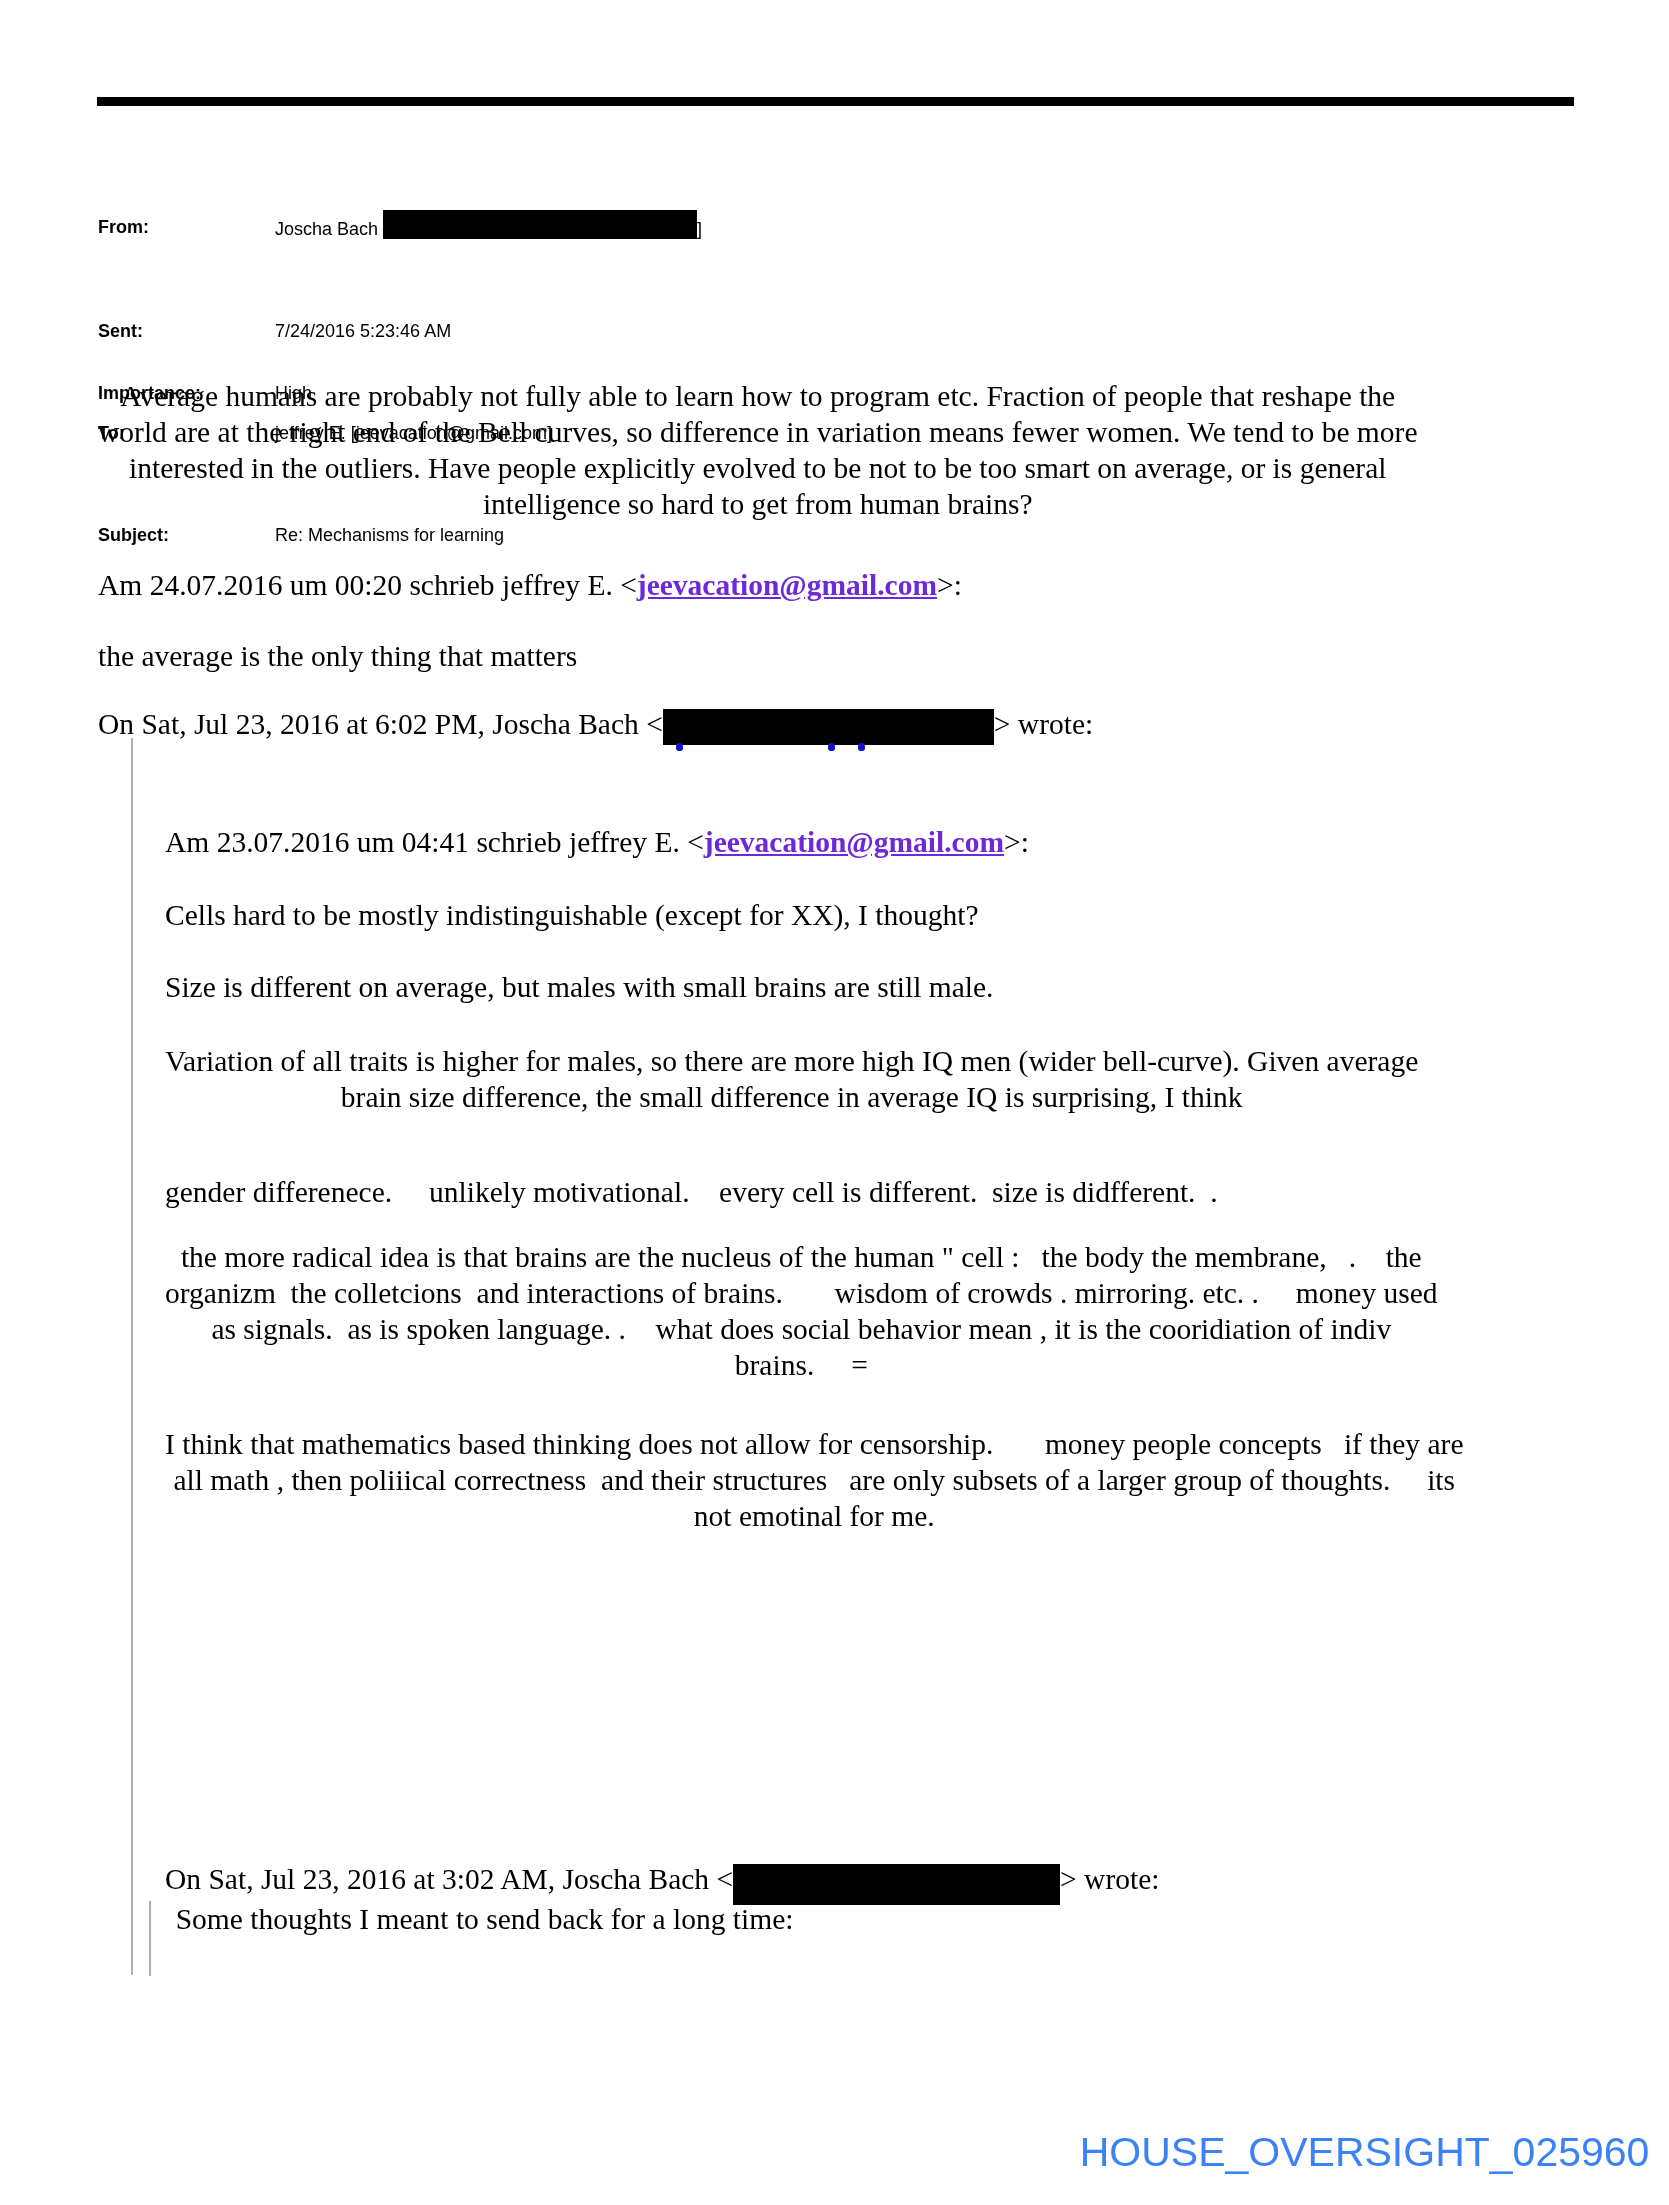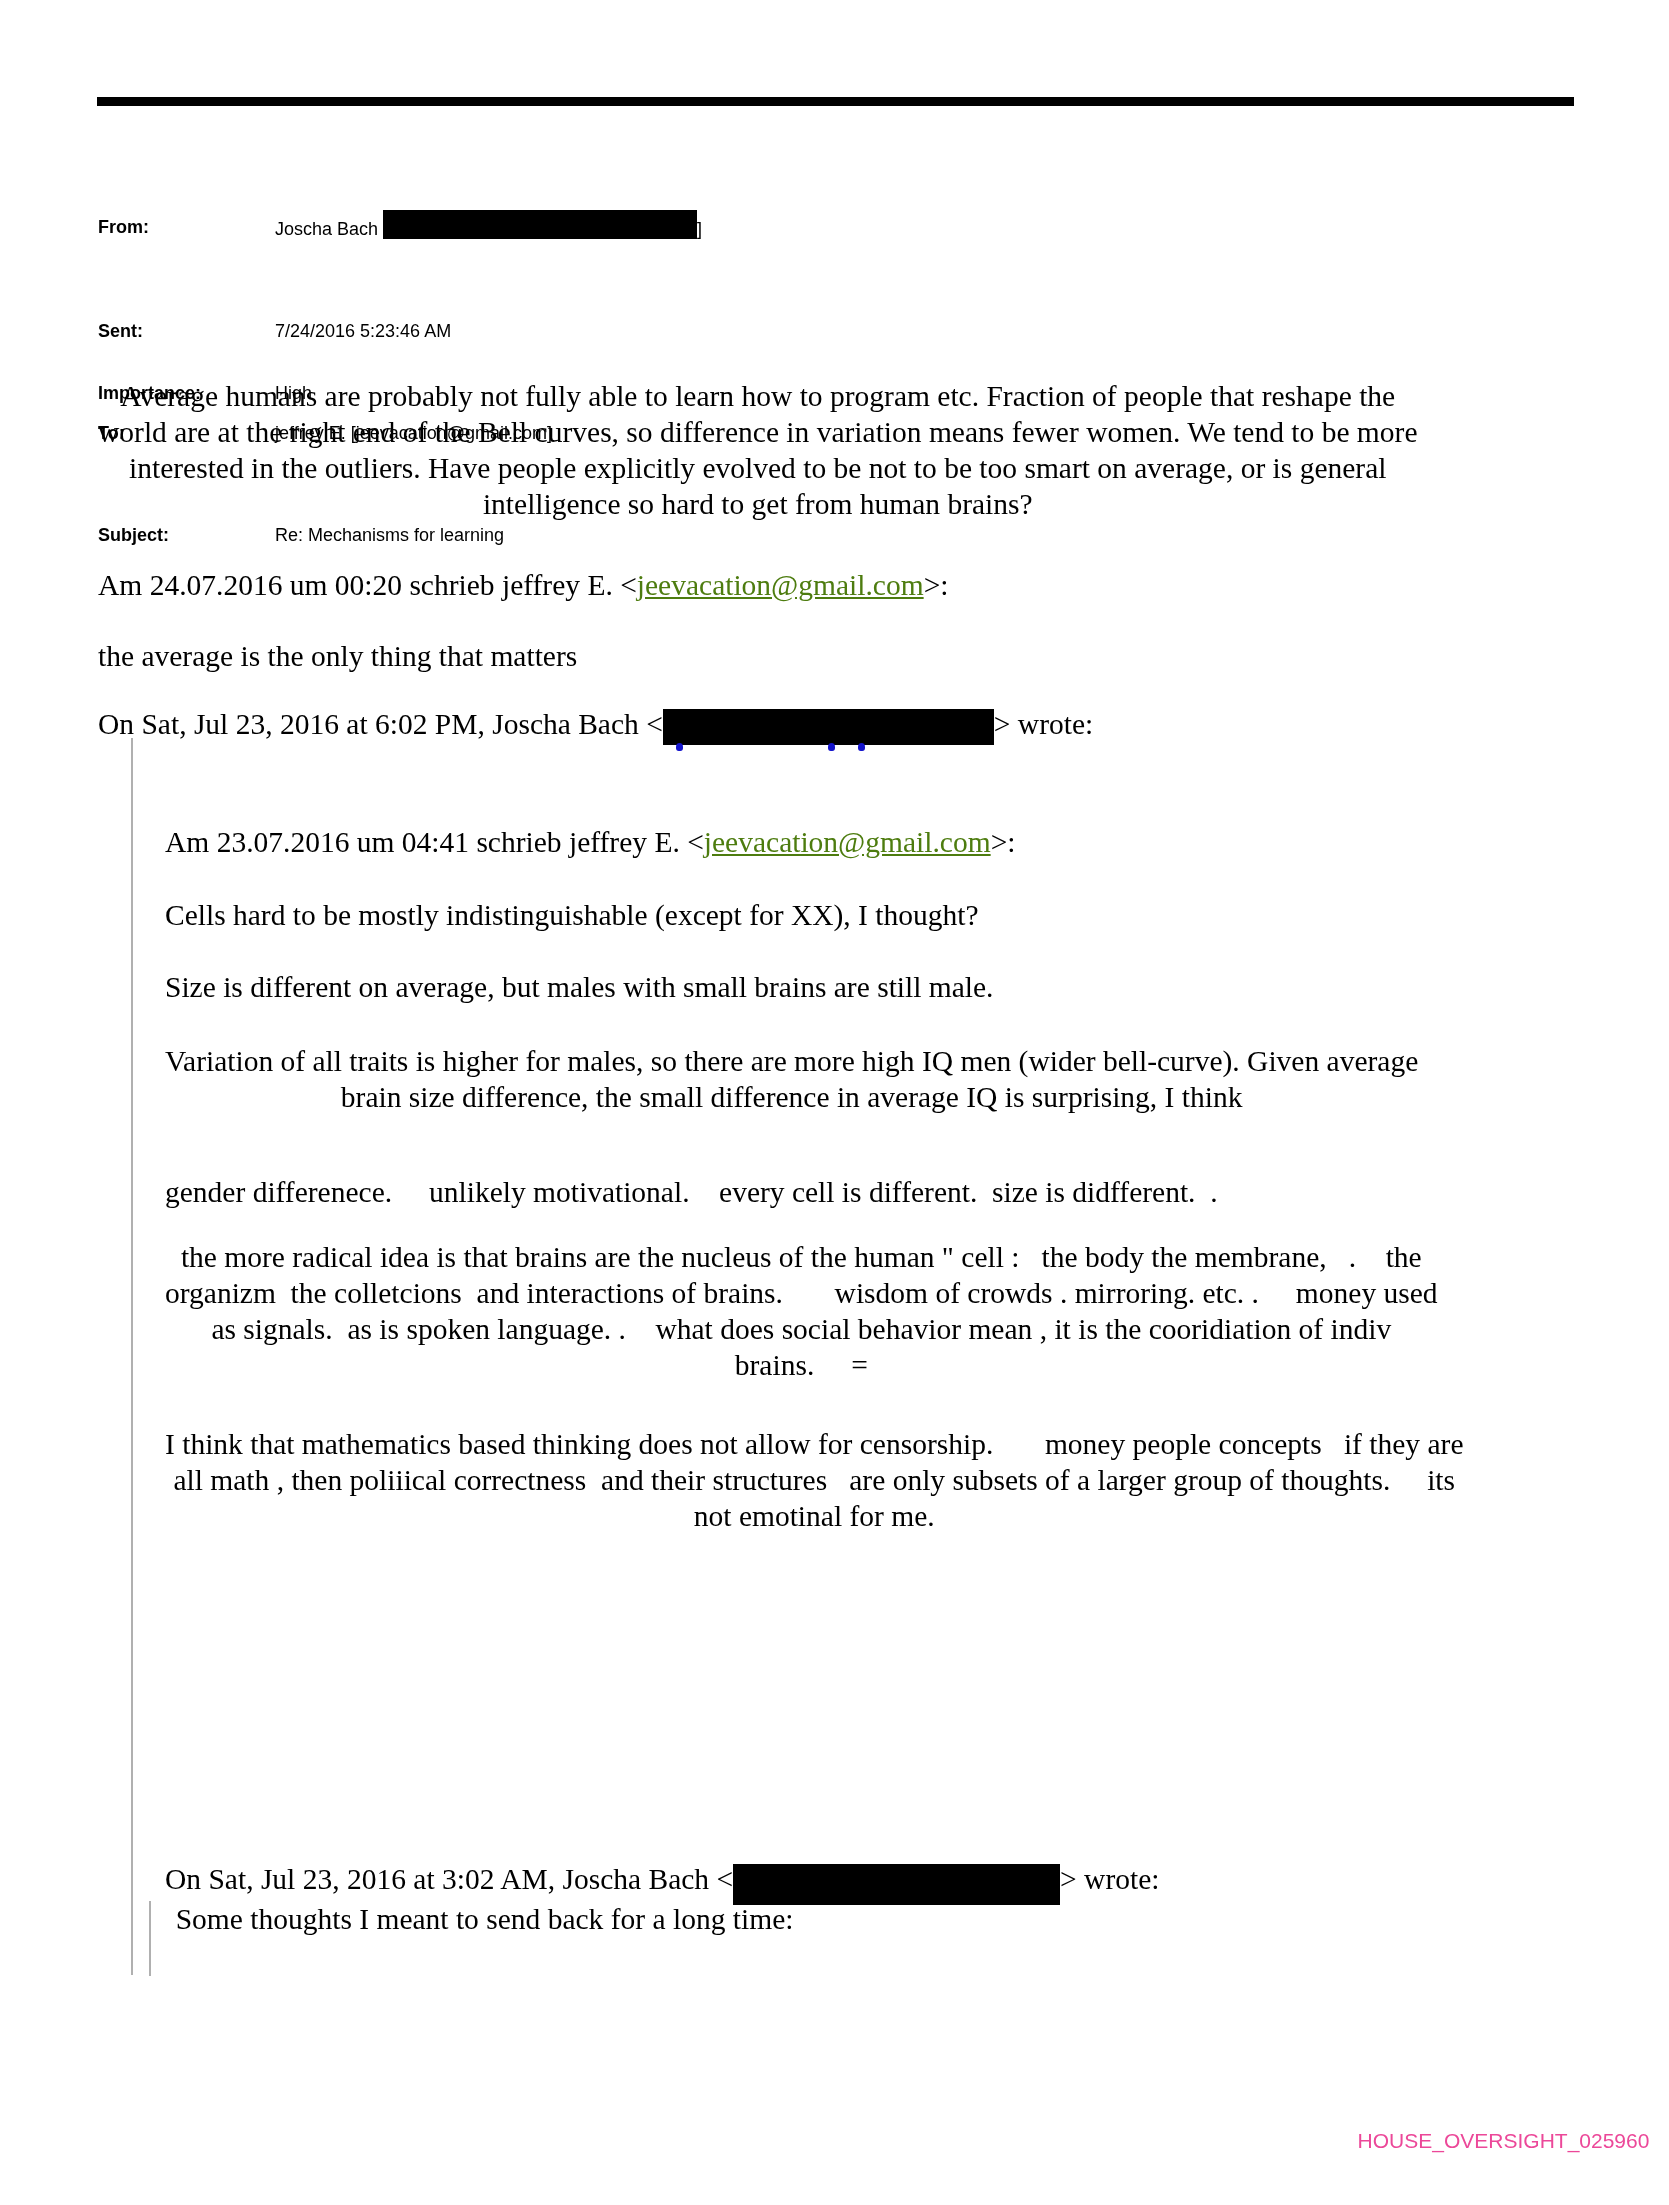--- a/index.html
+++ b/index.html
@@ -17,21 +17,21 @@
   #hdr-importance{top:308px;}
 
   
   .serif{position:absolute;font-family:"Liberation Serif",serif;font-size:29.5px;
          line-height:36px;color:#000;white-space:pre;text-align:center;}
   #para1{left:98px;top:378px;}
   #attr1{left:98px;top:567px;}
   #avg-line{left:98px;top:638px;}
   #onsat1{left:98px;top:706px;}
 
-  .maillink{color:#4d7c0f;text-decoration:underline;cursor:pointer;}
+  .maillink{color:#6d28d9;text-decoration:underline;cursor:pointer;font-weight:bold;}
 
   
   .redaction{display:inline-block;background:#000;}
   .r-header{width:314px;height:29px;vertical-align:text-bottom;}
   .rwrap1{position:relative;display:inline-block;width:331px;height:36px;
           background:#000;vertical-align:bottom;margin-bottom:-3.3px;}
   .rwrap2{position:relative;display:inline-block;width:327px;height:41px;
           background:#000;vertical-align:bottom;margin-bottom:-7.9px;}
   .desc{position:absolute;width:7.2px;height:8.5px;background:#1414cc;
         border-radius:50% 50% 40% 40%;bottom:-5.9px;}
@@ -51,21 +51,21 @@
   #q-radical{top:501px;}
   #q-math{top:688px;}
   #q-censorship{top:850px;}
   #q-onsat2{top:1123px;}
   #q-nested{position:absolute;left:15.7px;top:1163px;width:1473px;height:75px;
             border-left:2.6px solid #b0b0b0;}
   #some-thoughts{position:absolute;left:25px;top:0px;}
 
   
   #footer{position:absolute;right:19.6px;top:2129px;
-          font-family:"Liberation Sans",sans-serif;font-size:21px;color:#ec4899;}
+          font-family:"Liberation Sans",sans-serif;font-size:41px;color:#3b82f6;}
 </style>
 </head>
 <body>
 
 <div id="page">
 
   <div id="topbar"></div>
 
   <div id="hdr-main" class="hdr">
     <div class="hdr-row">

